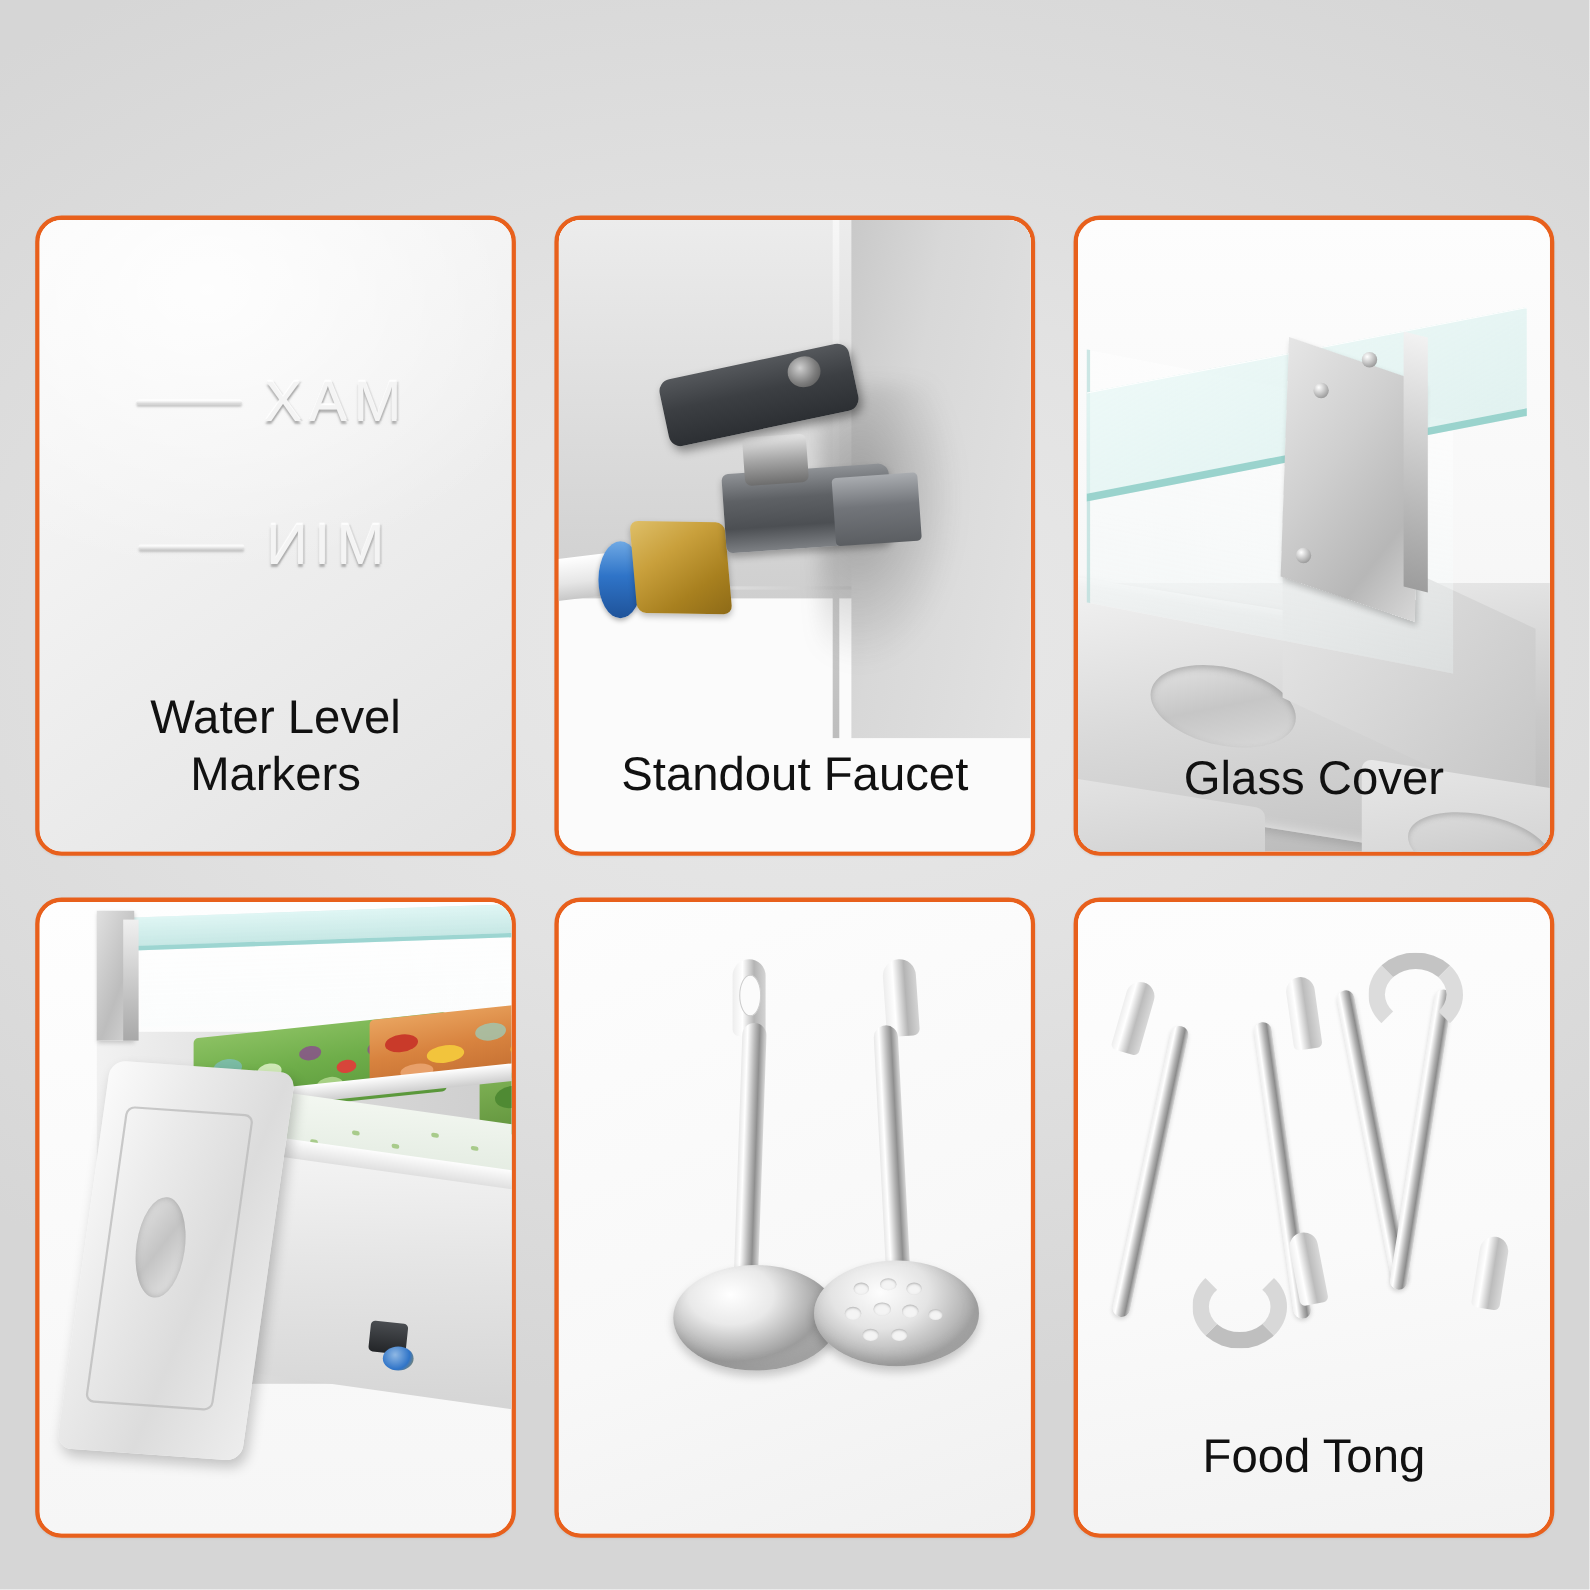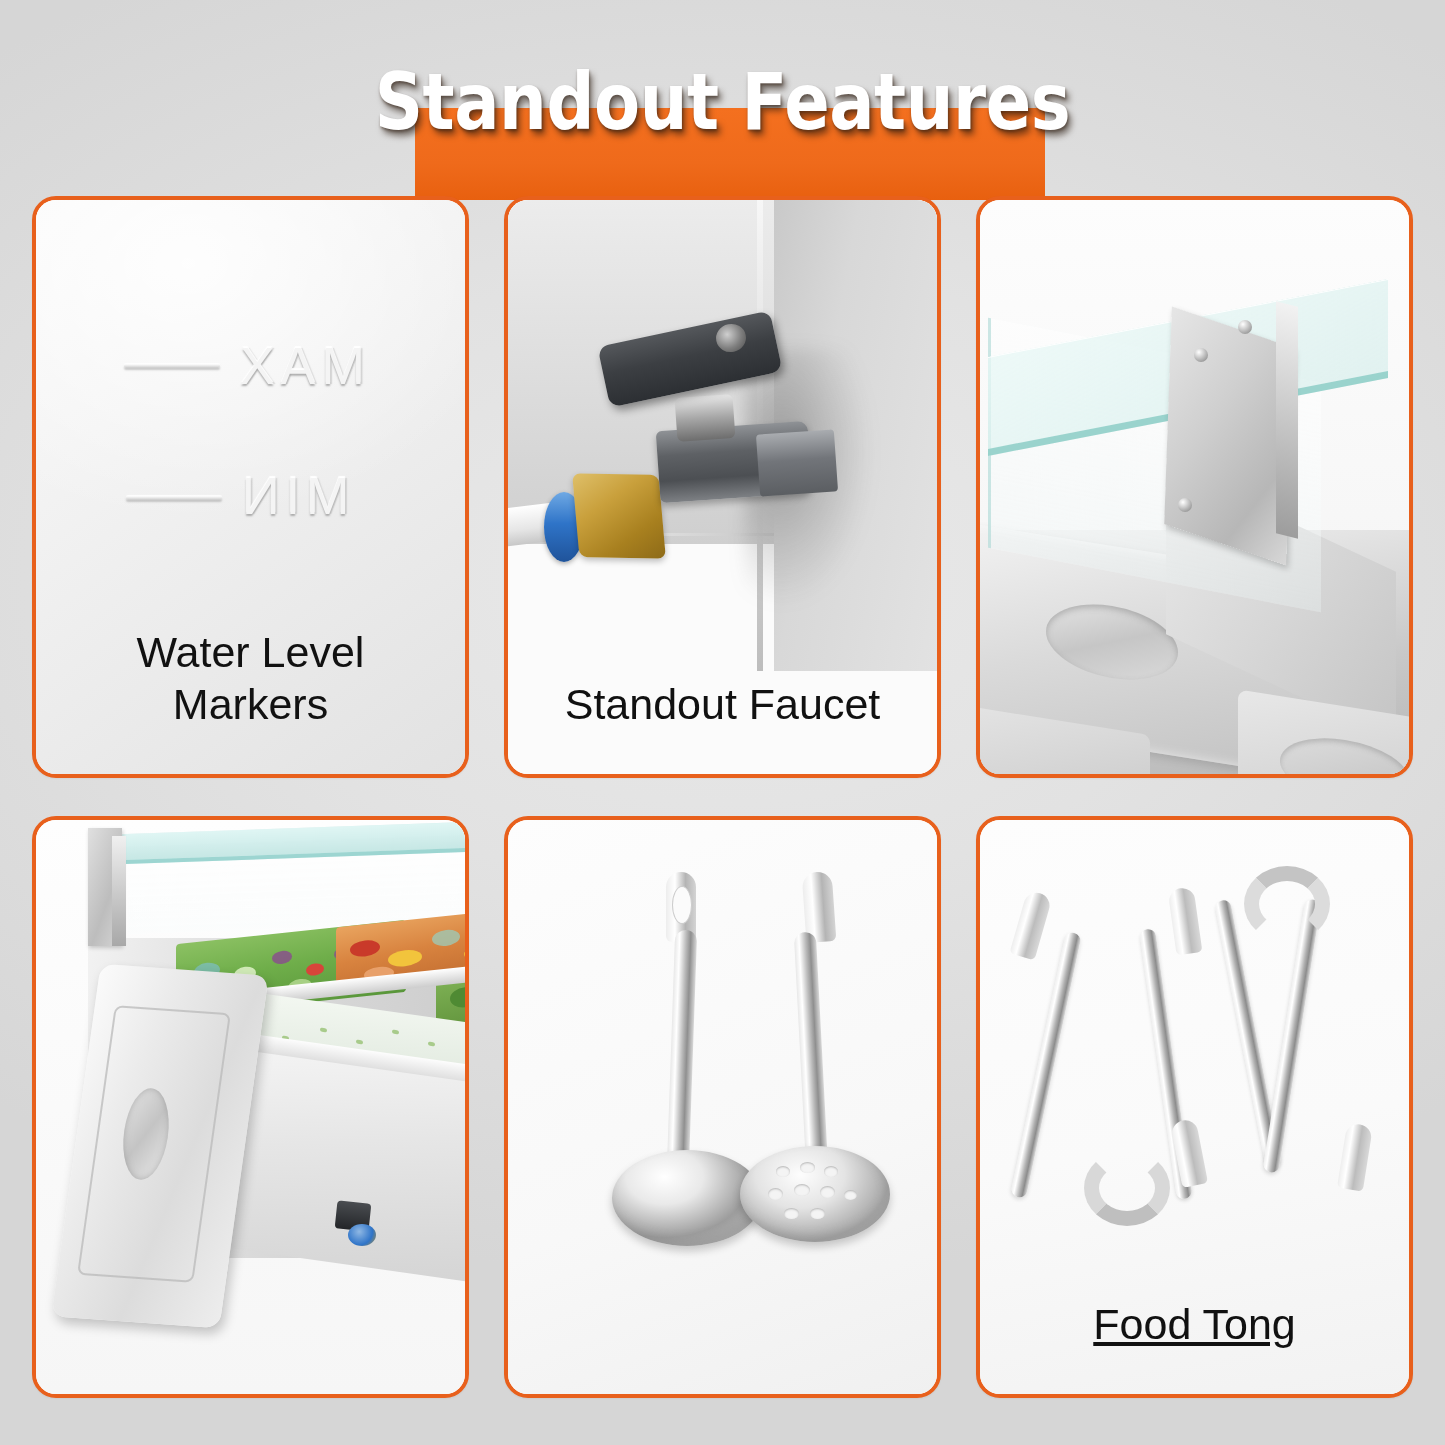--- a/index.html
+++ b/index.html
@@ -382,24 +382,20 @@
     position:absolute;width:56px;height:46px;
     border:15px solid transparent;
     border-radius:50%;
   }
 </style>
 </head>
 <body>
 
 <div class="page">
 
-  <div class="title-wrap">
-    <div class="title-bar"></div>
-    <div class="title-text">Standout Features</div>
-  </div>
 
   <div class="grid">
 
     <div class="card">
       <div class="photo">
         <div class="c1-bg"></div>
         <div class="c1-sheen"></div>
         <div class="tick tick-max"></div>
         <div class="emboss emb-max">MAX</div>
         <div class="tick tick-min"></div>
@@ -440,20 +436,21 @@
         <div class="pan-b2"></div>
         <div class="pan-b2-oval"></div>
         <div class="g-front"></div>
         <div class="g-top"></div>
         <div class="g-bracket"></div>
         <div class="g-bracket-edge"></div>
         <div class="g-screw g-s1"></div>
         <div class="g-screw g-s2"></div>
         <div class="g-screw g-s3"></div>
       </div>
+      <div class="label" style="bottom:40px;">Glass Cover</div>
     </div>
 
     <div class="card">
       <div class="photo">
         <div class="c4-bg"></div>
         <div class="l-glass-front"></div>
         <div class="l-glass-top"></div>
         <div class="l-body"></div>
         <div class="pan-salad">
           <div class="sal-dot" style="left:18px;top:22px;width:26px;height:16px;background:#7ec1e8;opacity:.55;"></div>
@@ -538,17 +535,17 @@
         </div>
 
         <div>
           <div class="tong-arm" style="left:260px;top:78px;height:272px;transform:rotate(-11deg);"></div>
           <div class="tong-tip" style="left:196px;top:300px;transform:rotate(-11deg);"></div>
           <div class="tong-arm" style="left:304px;top:78px;height:276px;transform:rotate(9deg);"></div>
           <div class="tong-tip" style="left:362px;top:304px;transform:rotate(9deg);"></div>
           <div class="tong-bend" style="left:264px;top:46px;border-top-color:#c4c4c4;border-left-color:#dcdcdc;border-right-color:#dcdcdc;"></div>
         </div>
       </div>
-      <div class="label" style="bottom:44px;text-decoration:underline;">Food Tong</div>
+      <div class="label" style="bottom:44px;">Food Tong</div>
     </div>
 
   </div>
 </div>
 
 </body></html>

